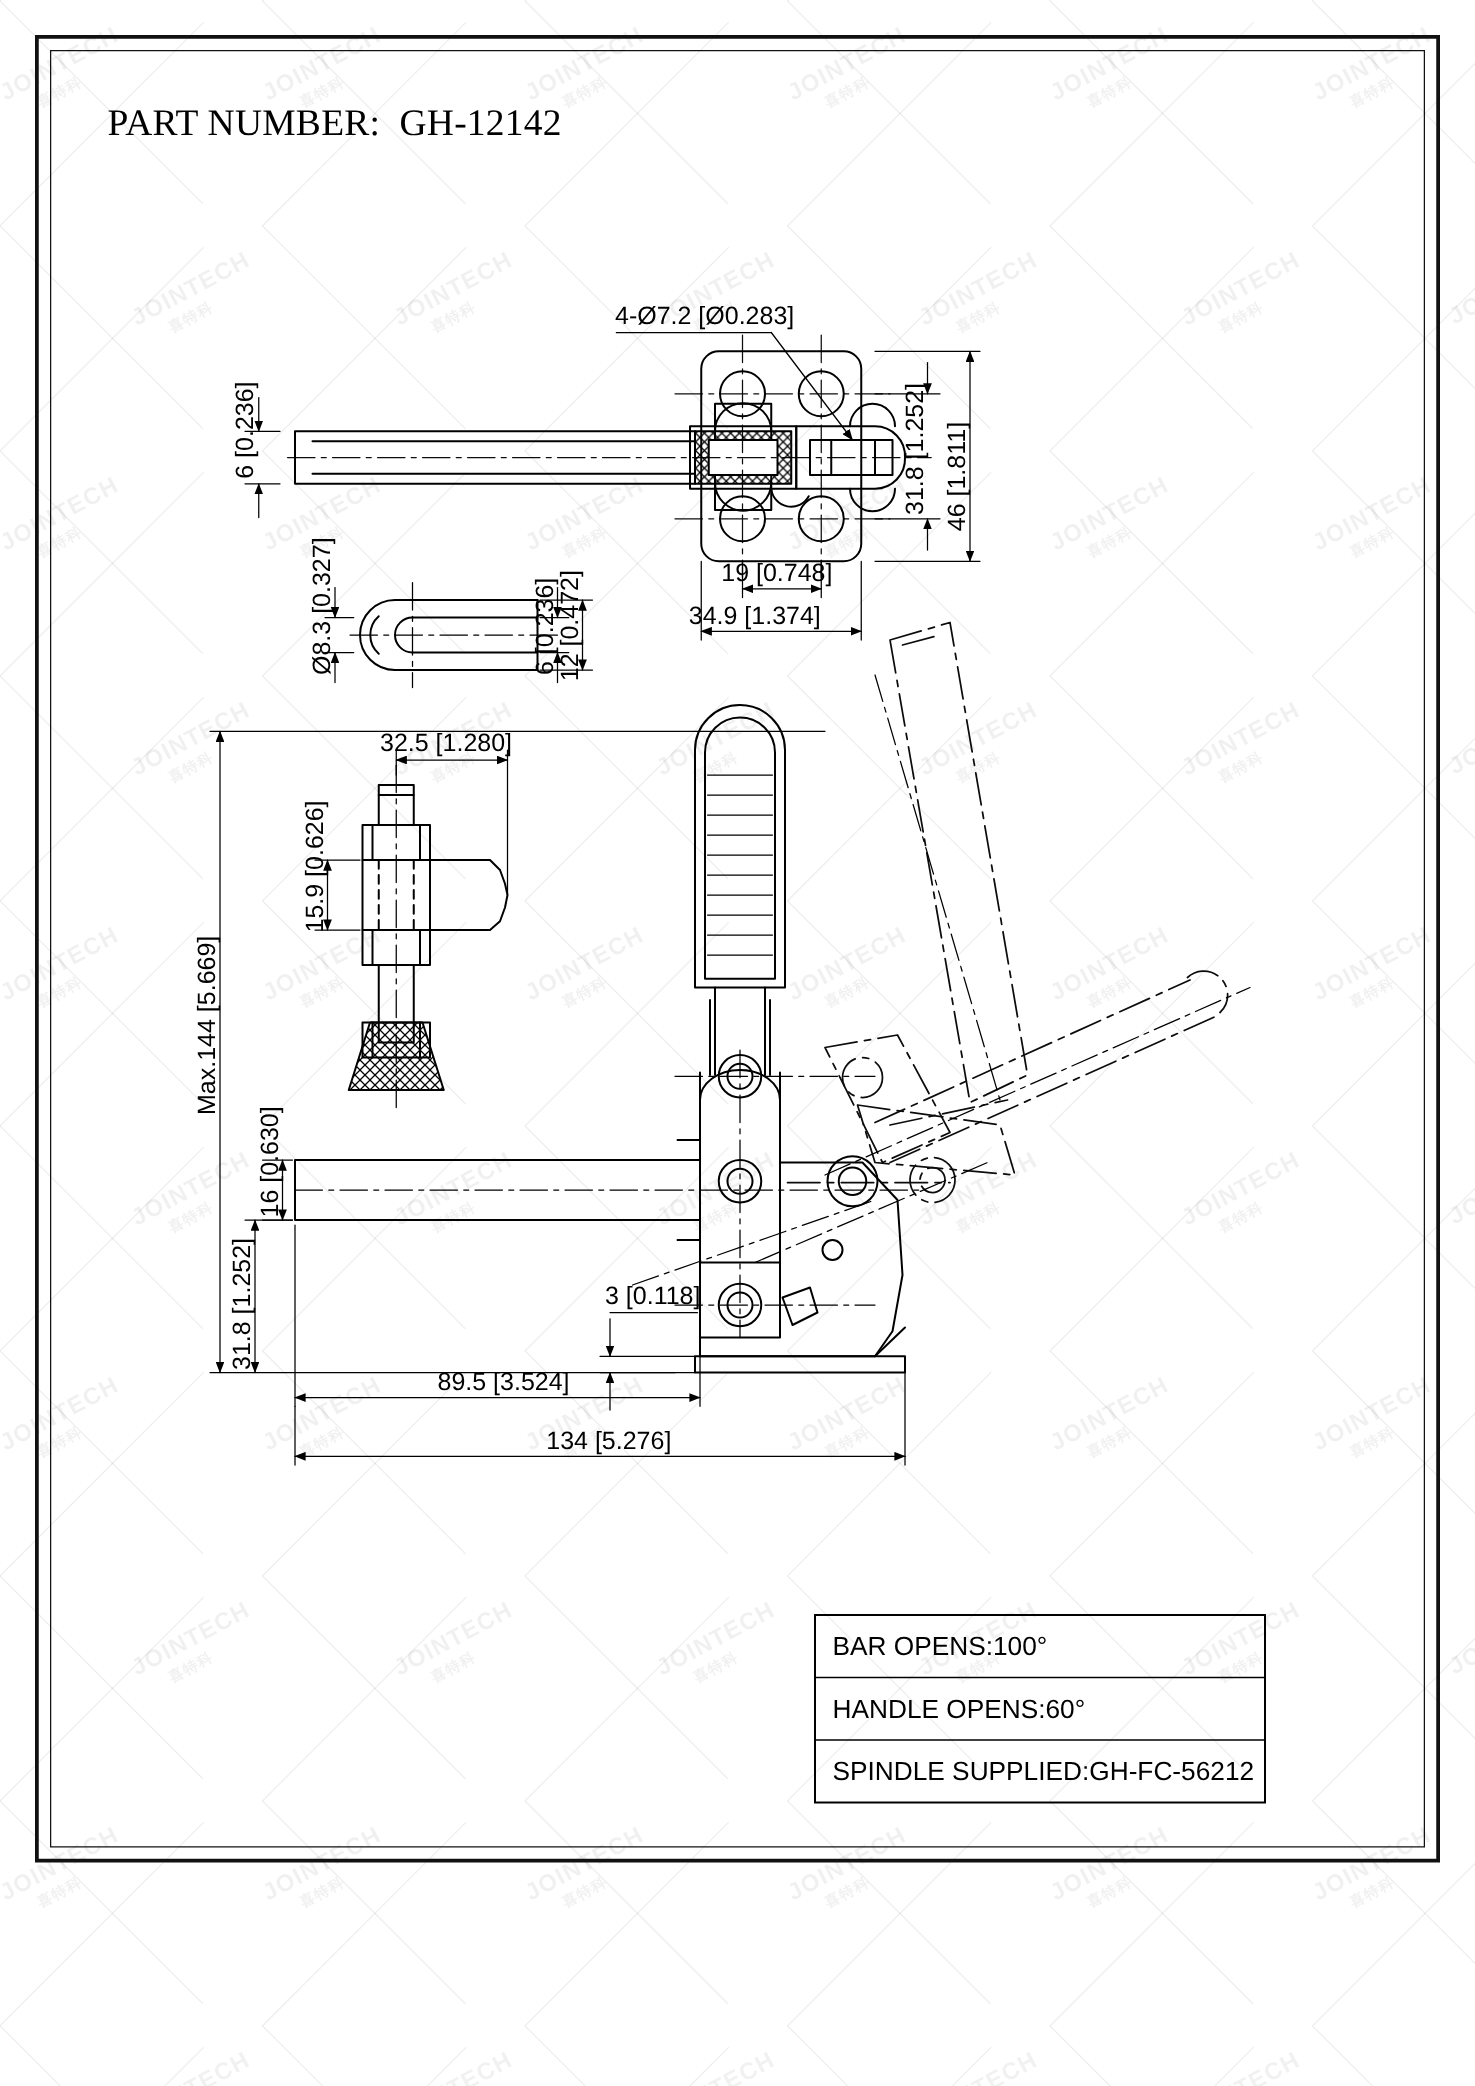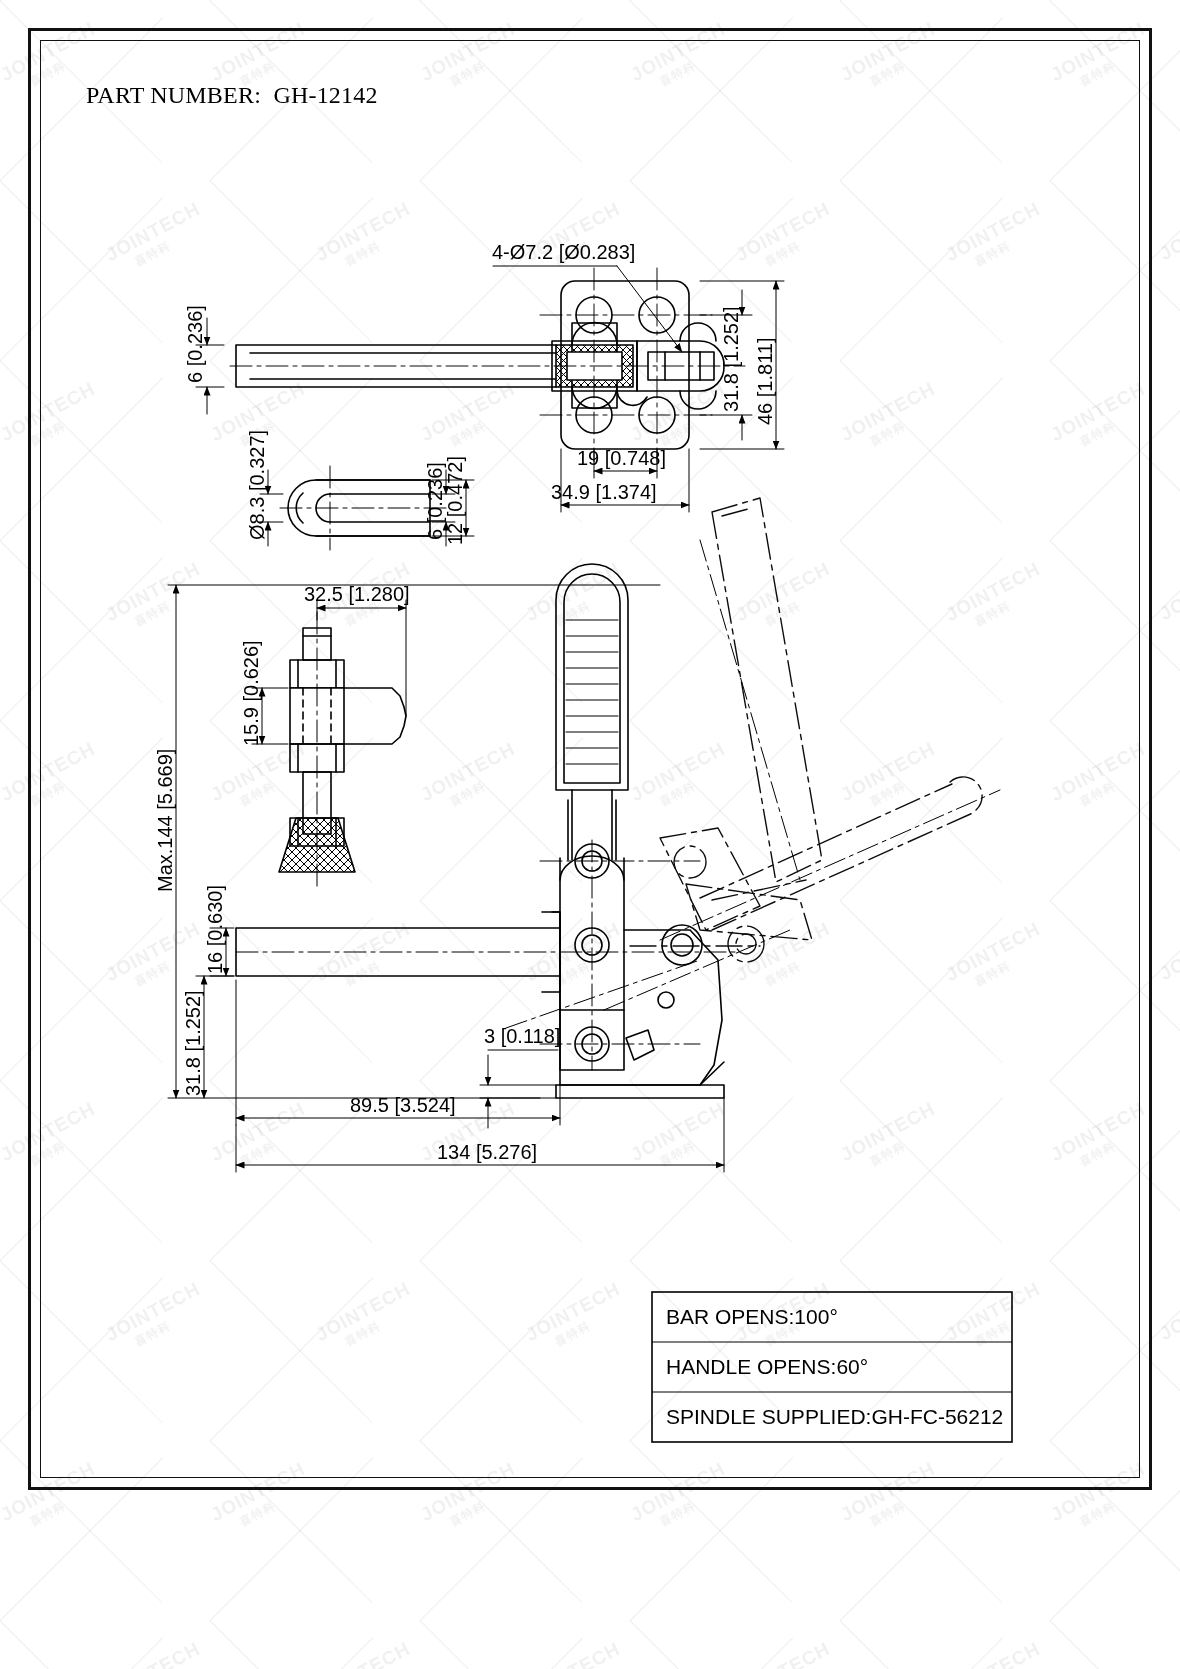--- a/index.html
+++ b/index.html
@@ -1,20 +1,20 @@
 <!DOCTYPE html>
 <html><head>
 <meta charset="utf-8">
 <style>
   html,body{margin:0;padding:0;background:#ffffff;}
   body{width:1180px;height:1669px;font-family:"Liberation Sans",sans-serif;}
   #sheet{position:relative;width:1180px;height:1669px;overflow:hidden;background:#fff;}
   .border-outer{position:absolute;left:28px;top:28px;width:1124px;height:1462px;border:3px solid #111;box-sizing:border-box;}
   .border-inner{position:absolute;left:40px;top:40px;width:1100px;height:1438px;border:1px solid #111;box-sizing:border-box;}
-  #title{position:absolute;left:86px;top:82px;font-family:"Liberation Serif",serif;font-size:24px;color:#000;letter-spacing:.2px;white-space:pre;}
+  #title{position:absolute;left:86px;top:82px;font-family:"Liberation Serif",serif;font-size:30px;color:#000;letter-spacing:.2px;white-space:pre;}
   svg{position:absolute;left:0;top:0;}
   .dimtxt{font-family:"Liberation Sans",sans-serif;font-size:20px;fill:#000;}
   .notetxt{font-family:"Liberation Sans",sans-serif;font-size:21px;fill:#000;}
   .wm{position:absolute;pointer-events:none;font-family:"Liberation Sans",sans-serif;font-weight:bold;color:#000;opacity:.055;transform:rotate(-28deg);white-space:nowrap;}
   .wm b{font-size:19px;letter-spacing:1px;display:block;}
   .wm s{font-size:12px;letter-spacing:1px;display:block;text-decoration:none;margin-left:22px;}
   .xline{position:absolute;pointer-events:none;background:#000;opacity:.07;height:1px;transform-origin:0 0;}
 </style>
 </head>
 <body>

